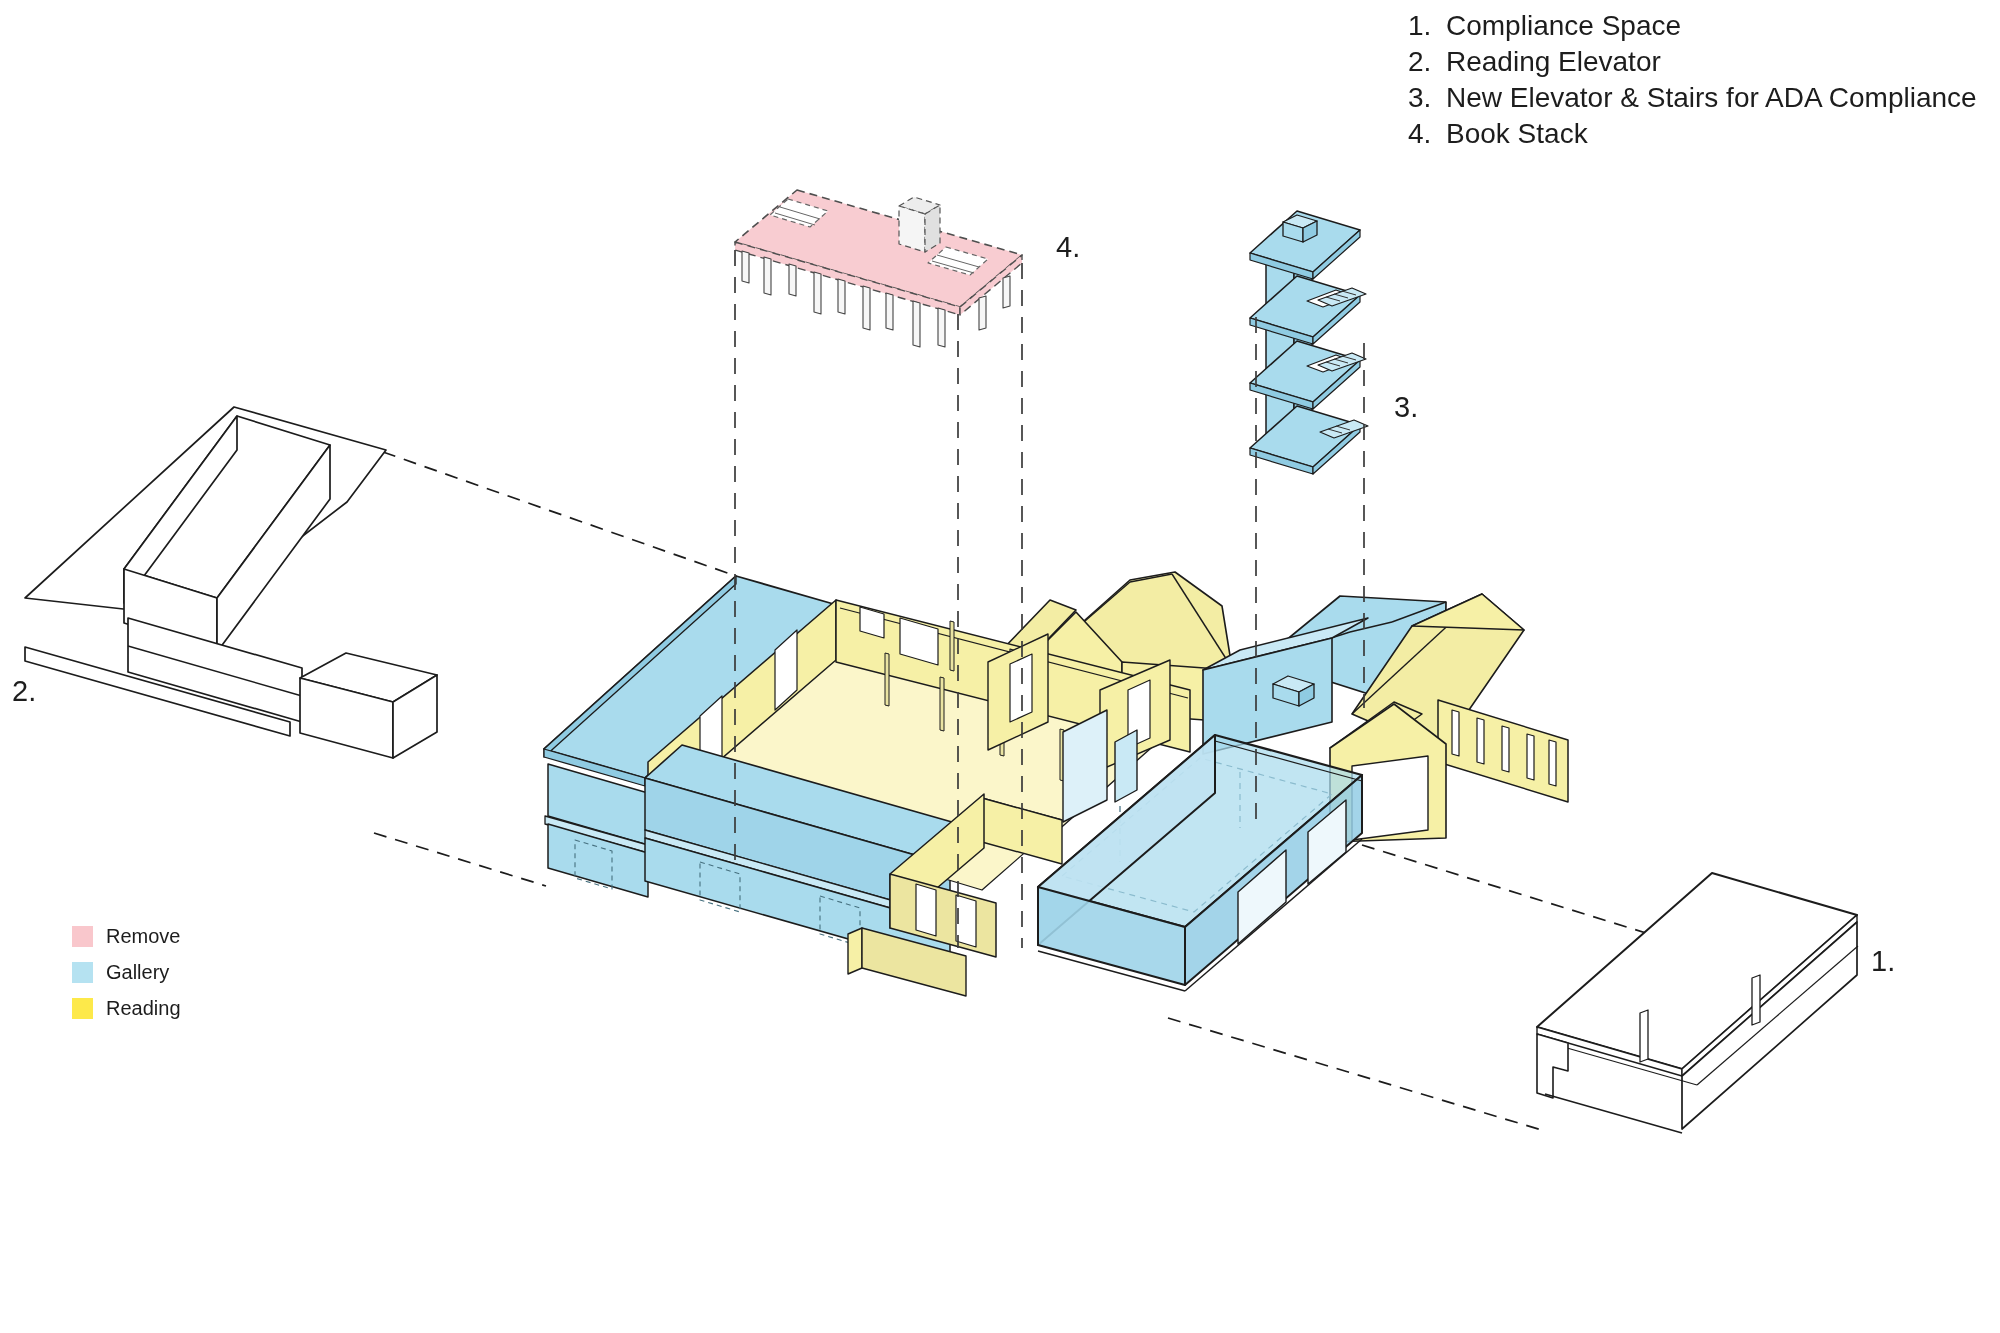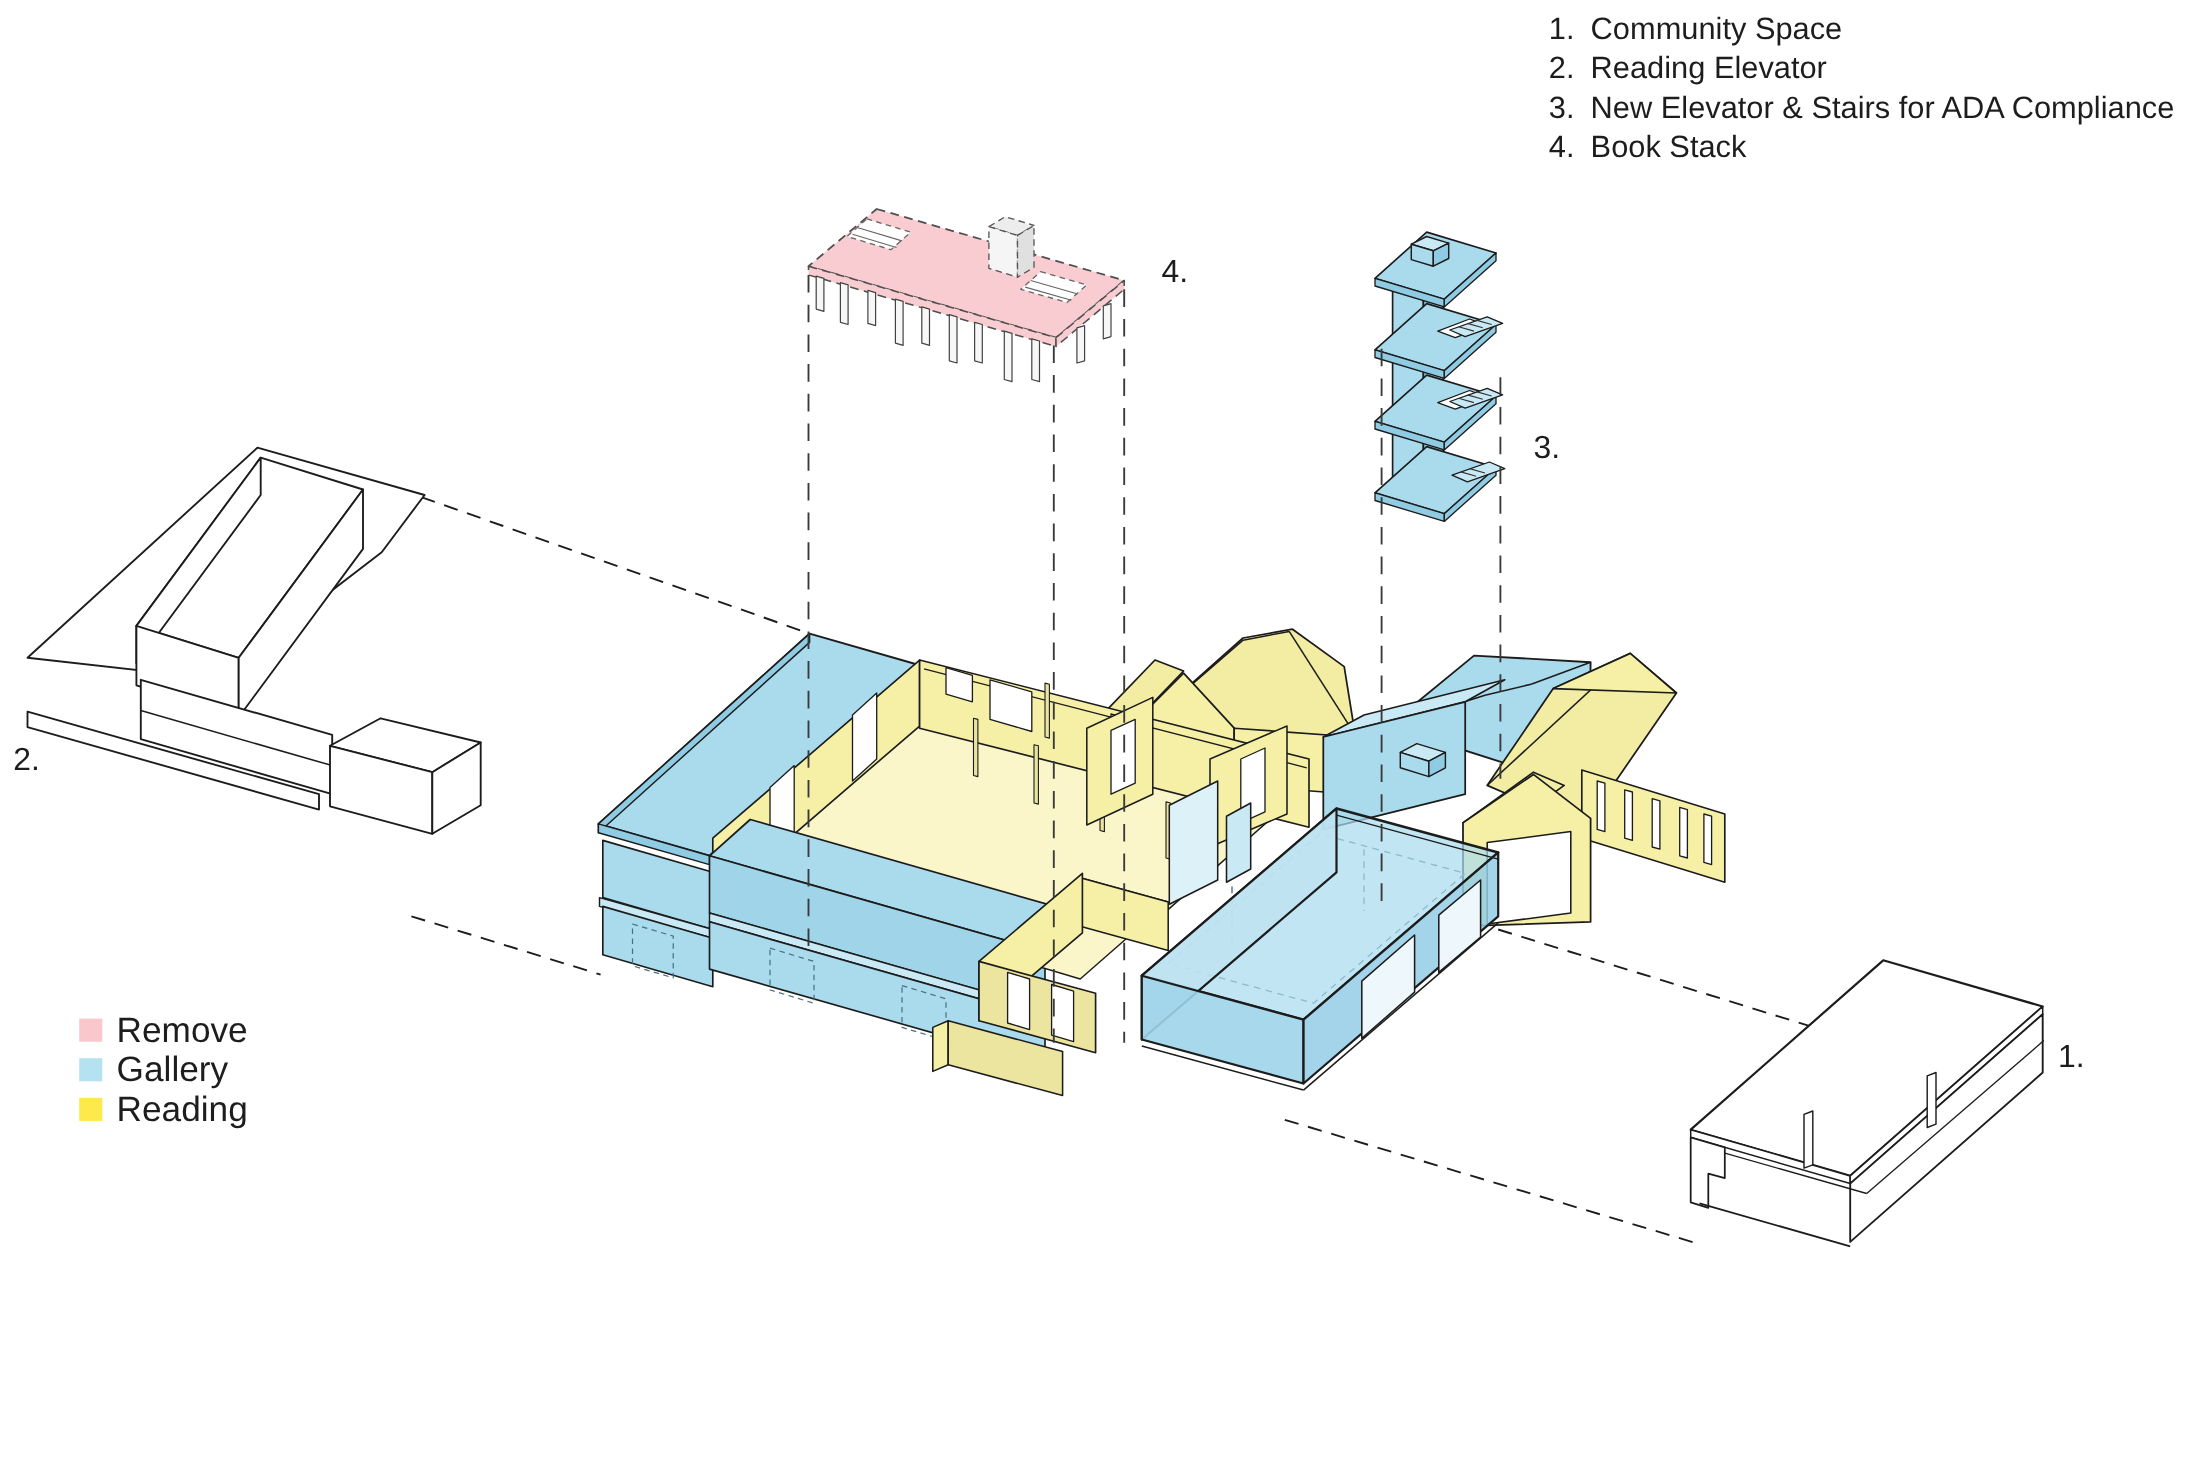--- a/index.html
+++ b/index.html
@@ -2,21 +2,21 @@
 <html><head>
 <meta charset="utf-8">
 <style>
   html,body{margin:0;padding:0;background:#ffffff;}
   .stage{position:relative;width:2000px;height:1333px;background:#ffffff;overflow:hidden;
          font-family:"Liberation Sans", sans-serif;color:#1d1d1d;}
   #scene{position:absolute;left:0;top:0;}
   .key-list{position:absolute;left:1408px;top:8px;font-size:28px;line-height:36px;}
   .key-row{display:flex;}
   .key-num{width:38px;}
-  .legend{position:absolute;left:72px;top:918px;font-size:32px;line-height:36px;}
+  .legend{position:absolute;left:72px;top:918px;font-size:20px;line-height:36px;}
   .legend-row{display:flex;align-items:center;height:36px;}
   .swatch{display:inline-block;width:21px;height:21px;margin-right:13px;}
   .callout{position:absolute;font-size:29px;line-height:30px;}
 </style>
 </head>
 <body>
 
 <div class="stage">
   <svg id="scene" width="2000" height="1333" viewBox="0 0 2000 1333">
       <line x1="383" y1="452" x2="736" y2="576" fill="none" stroke="#1c1c1c" stroke-width="1.7" stroke-dasharray="13,9" stroke-linejoin="round" stroke-linecap="butt"></line>
@@ -184,21 +184,21 @@
       <line x1="735" y1="250" x2="735" y2="864" fill="none" stroke="#3a3a3a" stroke-width="1.7" stroke-dasharray="16,11" stroke-linejoin="round" stroke-linecap="butt"></line>
       <line x1="958" y1="314" x2="958" y2="948" fill="none" stroke="#3a3a3a" stroke-width="1.7" stroke-dasharray="16,11" stroke-linejoin="round" stroke-linecap="butt"></line>
       <line x1="1022" y1="263" x2="1022" y2="948" fill="none" stroke="#3a3a3a" stroke-width="1.7" stroke-dasharray="16,11" stroke-linejoin="round" stroke-linecap="butt"></line>
       <line x1="1256" y1="317" x2="1256" y2="826" fill="none" stroke="#3a3a3a" stroke-width="1.7" stroke-dasharray="16,11" stroke-linejoin="round" stroke-linecap="butt"></line>
       <line x1="1364" y1="343" x2="1364" y2="708" fill="none" stroke="#3a3a3a" stroke-width="1.7" stroke-dasharray="16,11" stroke-linejoin="round" stroke-linecap="butt"></line>
     </svg>
 
   <div class="key-list">
     <div class="key-row">
       <span class="key-num">1.</span>
-      <span>Community Space</span>
+      <span>Compliance Space</span>
     </div>
     <div class="key-row">
       <span class="key-num">2.</span>
       <span>Reading Elevator</span>
     </div>
     <div class="key-row">
       <span class="key-num">3.</span>
       <span>New Elevator &amp; Stairs for ADA Compliance</span>
     </div>
     <div class="key-row">

